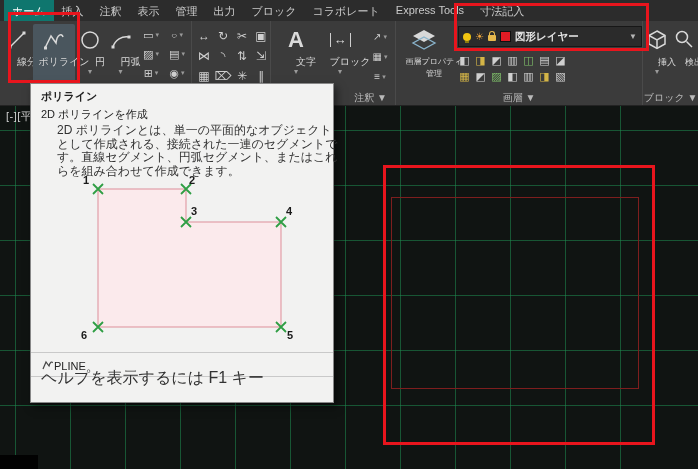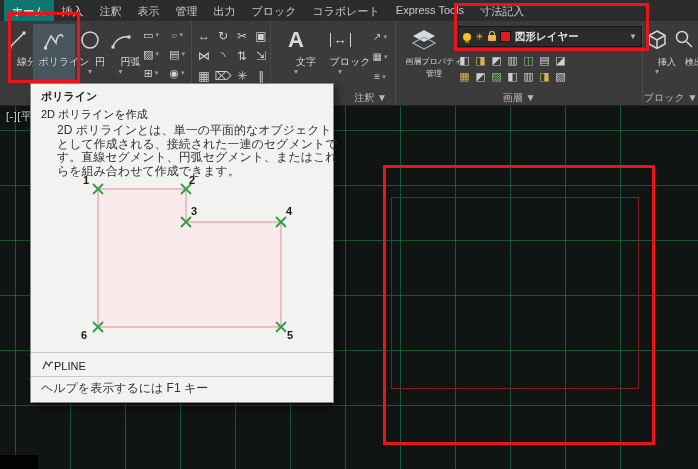--- a/index.html
+++ b/index.html
@@ -93,21 +93,21 @@
   .tt-sub{position:absolute;left:10px;top:23px;font-size:11px;color:#222222;}
   .tt-desc{position:absolute;left:26px;top:40px;width:284px;font-size:12px;line-height:13.5px;color:#333333;}
   .tt-illus{position:absolute;left:0;top:96px;width:302px;height:172px;overflow:visible;}
   .tt-illus svg{position:absolute;left:0;top:0;overflow:visible;}
   .vnum{position:absolute;font-size:11px;font-weight:bold;color:#1a1a1a;}
   .tt-sep{position:absolute;left:0;right:0;border-top:1px solid #c9c9c9;}
   .s1{top:268px;}
   .s2{top:292px;}
   .tt-cmd{position:absolute;left:10px;top:273px;display:flex;align-items:center;}
   .cmdtext{font-size:11px;color:#222222;}
-  .tt-help{position:absolute;left:10px;top:296px;font-size:12px;color:#333333;}
+  .tt-help{position:absolute;left:10px;top:284px;font-size:16px;color:#333333;}
   
   .anno{position:absolute;border:3px solid #e8151d;z-index:40;pointer-events:none;}
   #anno-polyline{left:8px;top:12px;width:66px;height:65px;}
   #anno-layer{left:454px;top:3px;width:189px;height:42px;}
   #anno-canvas{left:383px;top:165px;width:266px;height:274px;}
 </style>
 </head>
 <body>
 
 <div class="app">

